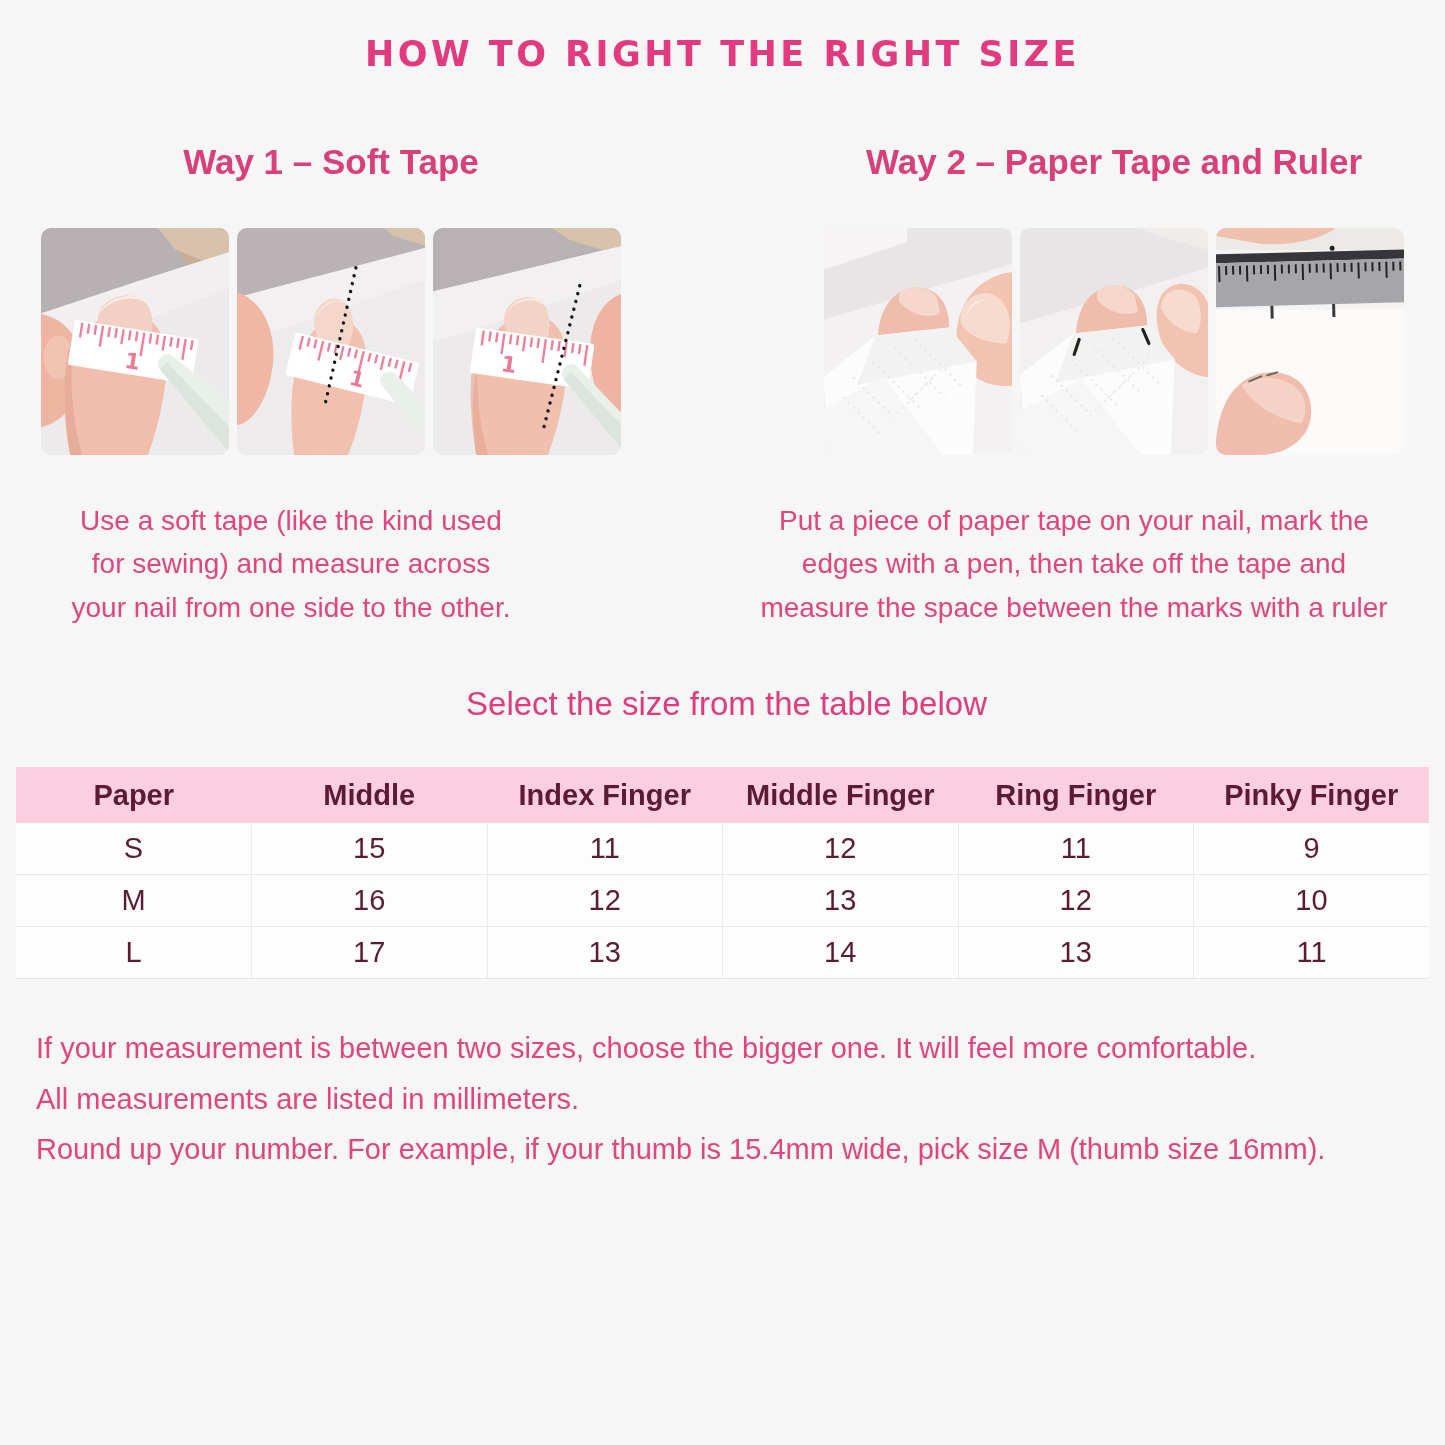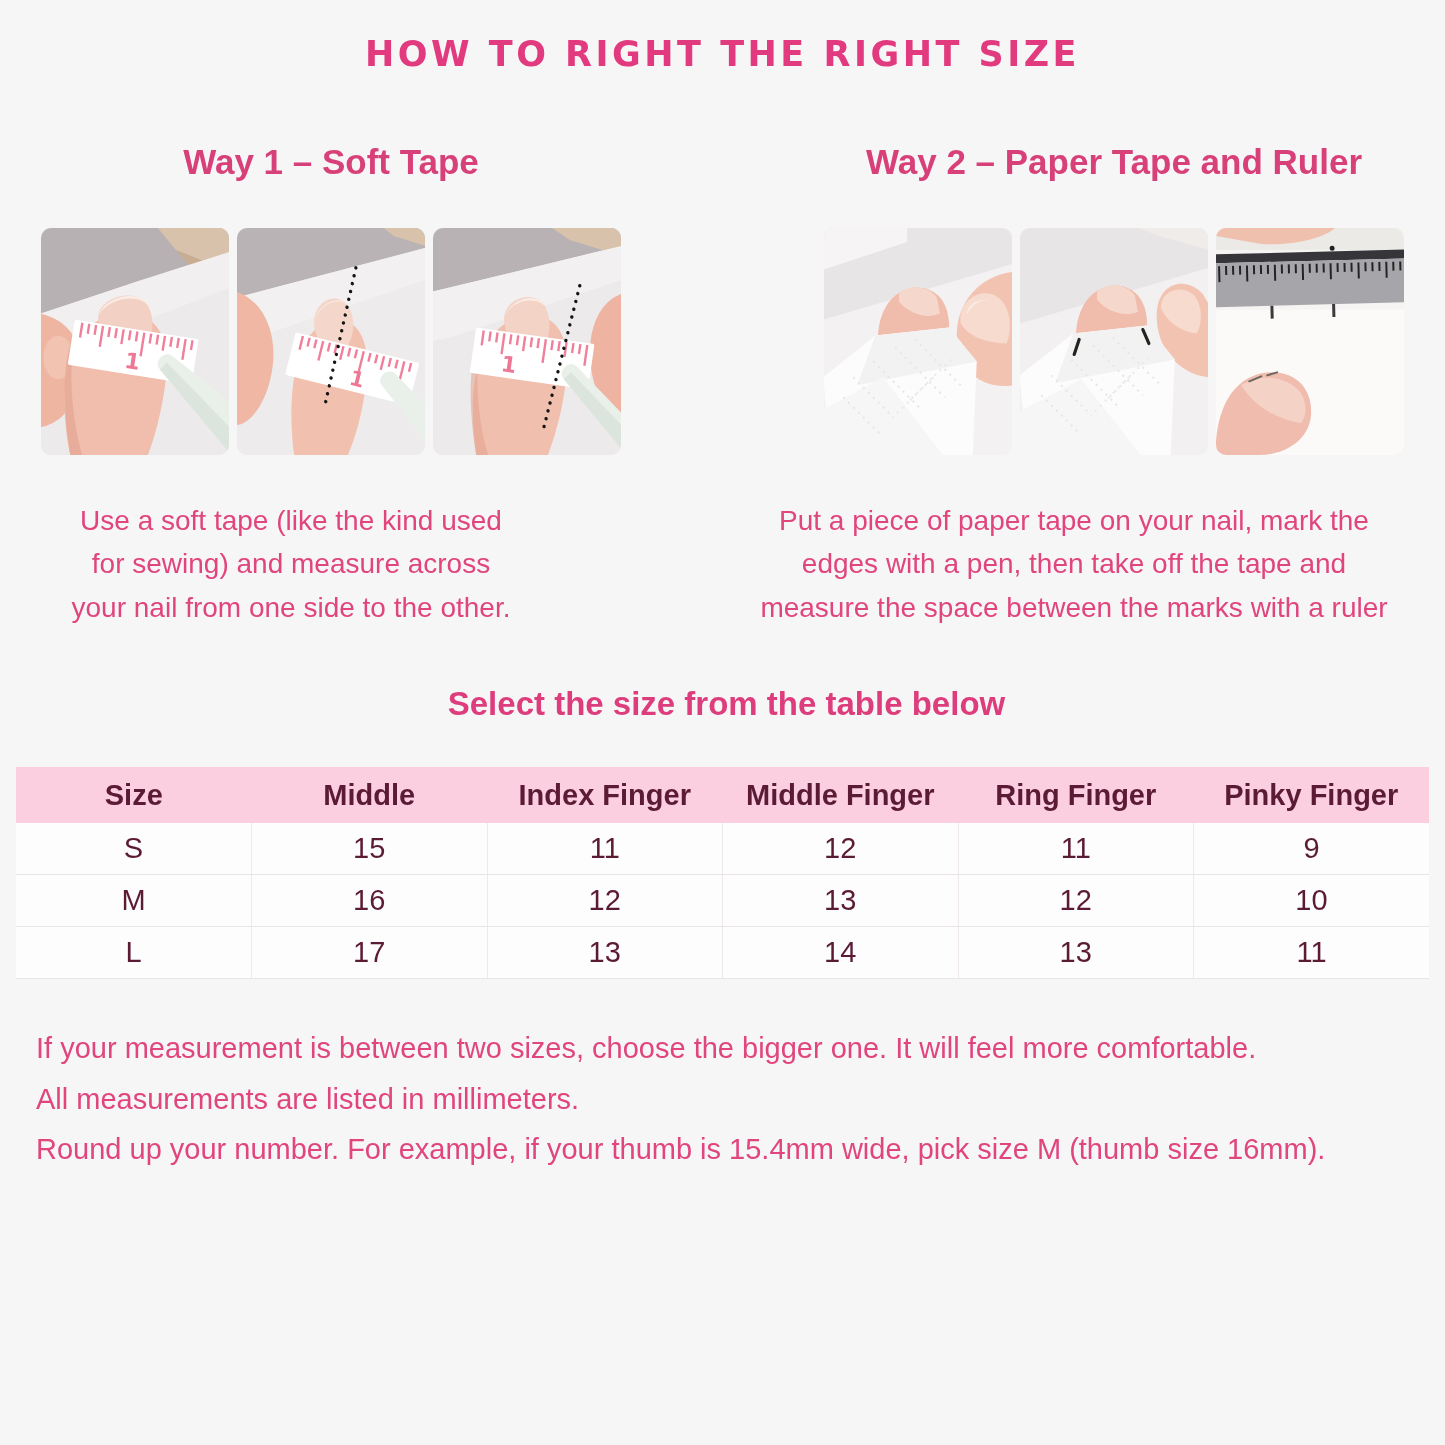--- a/index.html
+++ b/index.html
@@ -35,21 +35,21 @@
   }
   .photo svg{width:100%;height:100%;display:block;}
   .method-desc{
     margin:44px 0 0 -100px;width:700px;
     text-align:center;white-space:pre-line;
     font-size:28px;line-height:1.55;color:#e0457e;
   }
 
   .table-heading{
     margin:56px 0 0 8px;text-align:center;
-    font-size:33px;font-weight:bold;color:#dd3d7c;
+    font-size:33px;font-weight:normal;color:#dd3d7c;
   }
   .size-table{
     width:1413px;margin:44px auto 0 auto;
     border-collapse:collapse;table-layout:fixed;
   }
   .size-table th{
     background:#fbcfe0;height:54px;
     font-size:29px;font-weight:bold;color:#5c1b35;text-align:center;
   }
   .size-table td{
@@ -218,21 +218,21 @@
 measure the space between the marks with a ruler</p>
     </section>
 
   </div>
 
   <h2 class="table-heading">Select the size from the table below</h2>
 
   <table class="size-table">
     <thead>
       <tr>
-        <th>Size</th>
+        <th>Paper</th>
         <th>Middle</th>
         <th>Index Finger</th>
         <th>Middle Finger</th>
         <th>Ring Finger</th>
         <th>Pinky Finger</th>
       </tr>
     </thead>
     <tbody>
       <tr>
         <td>S</td>

